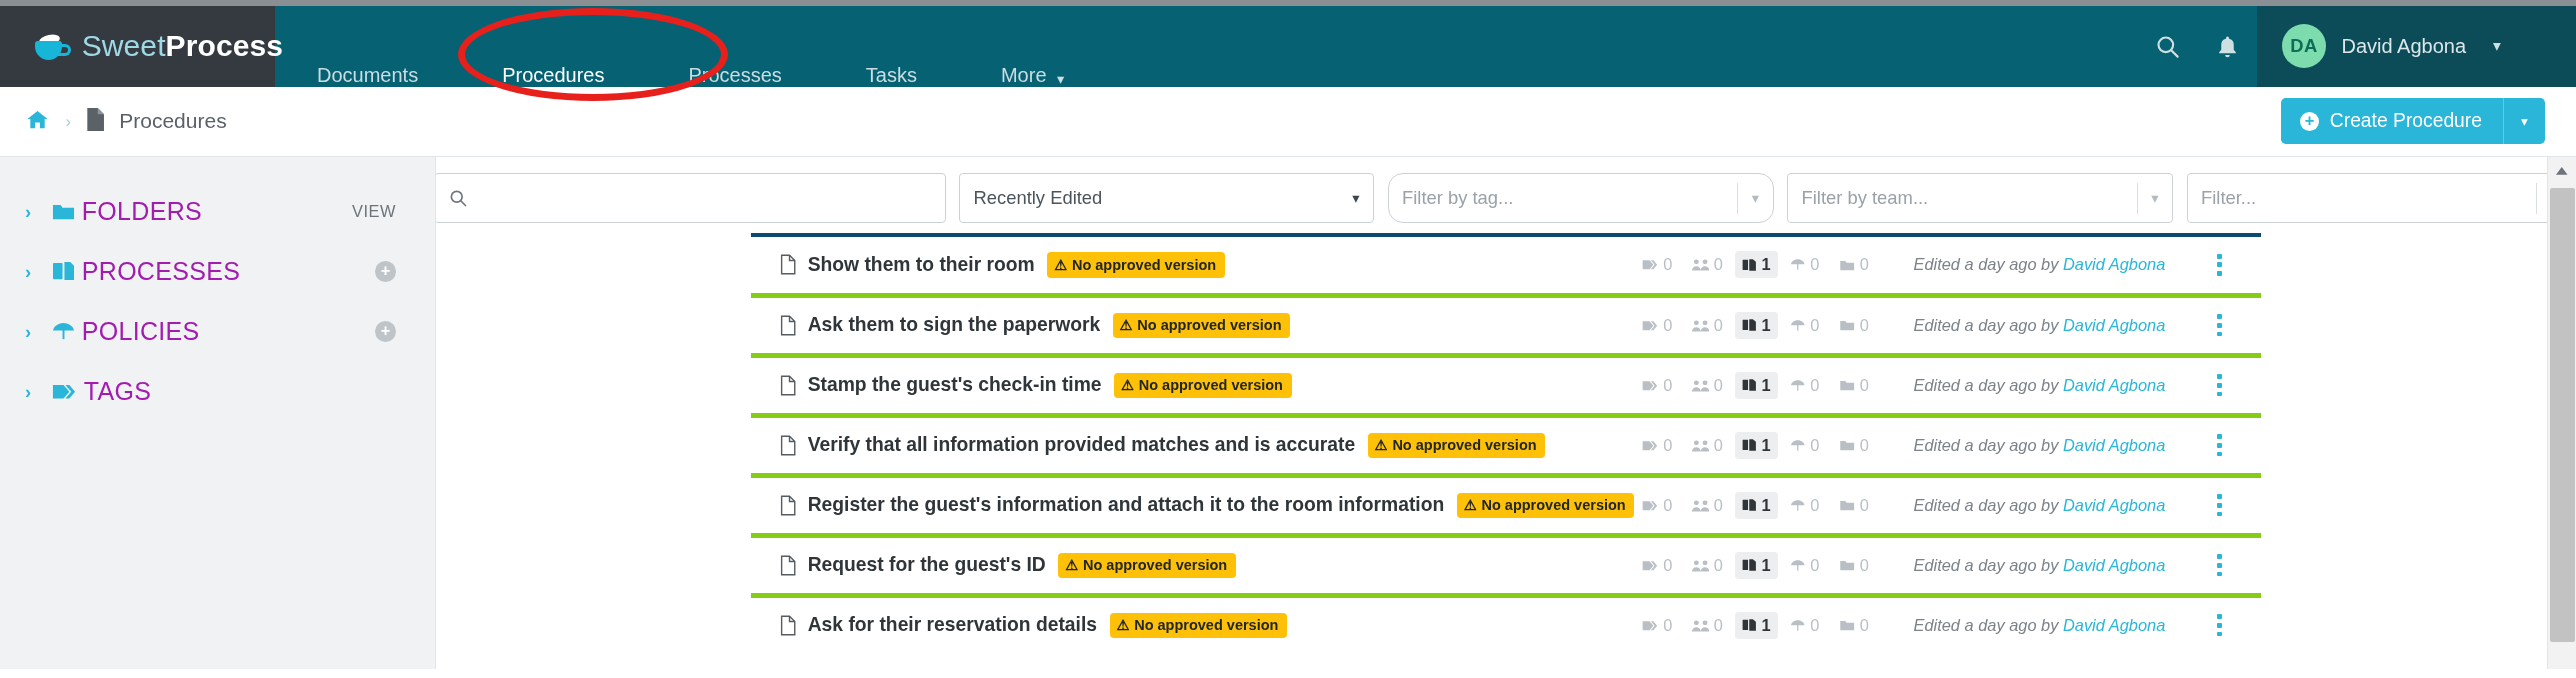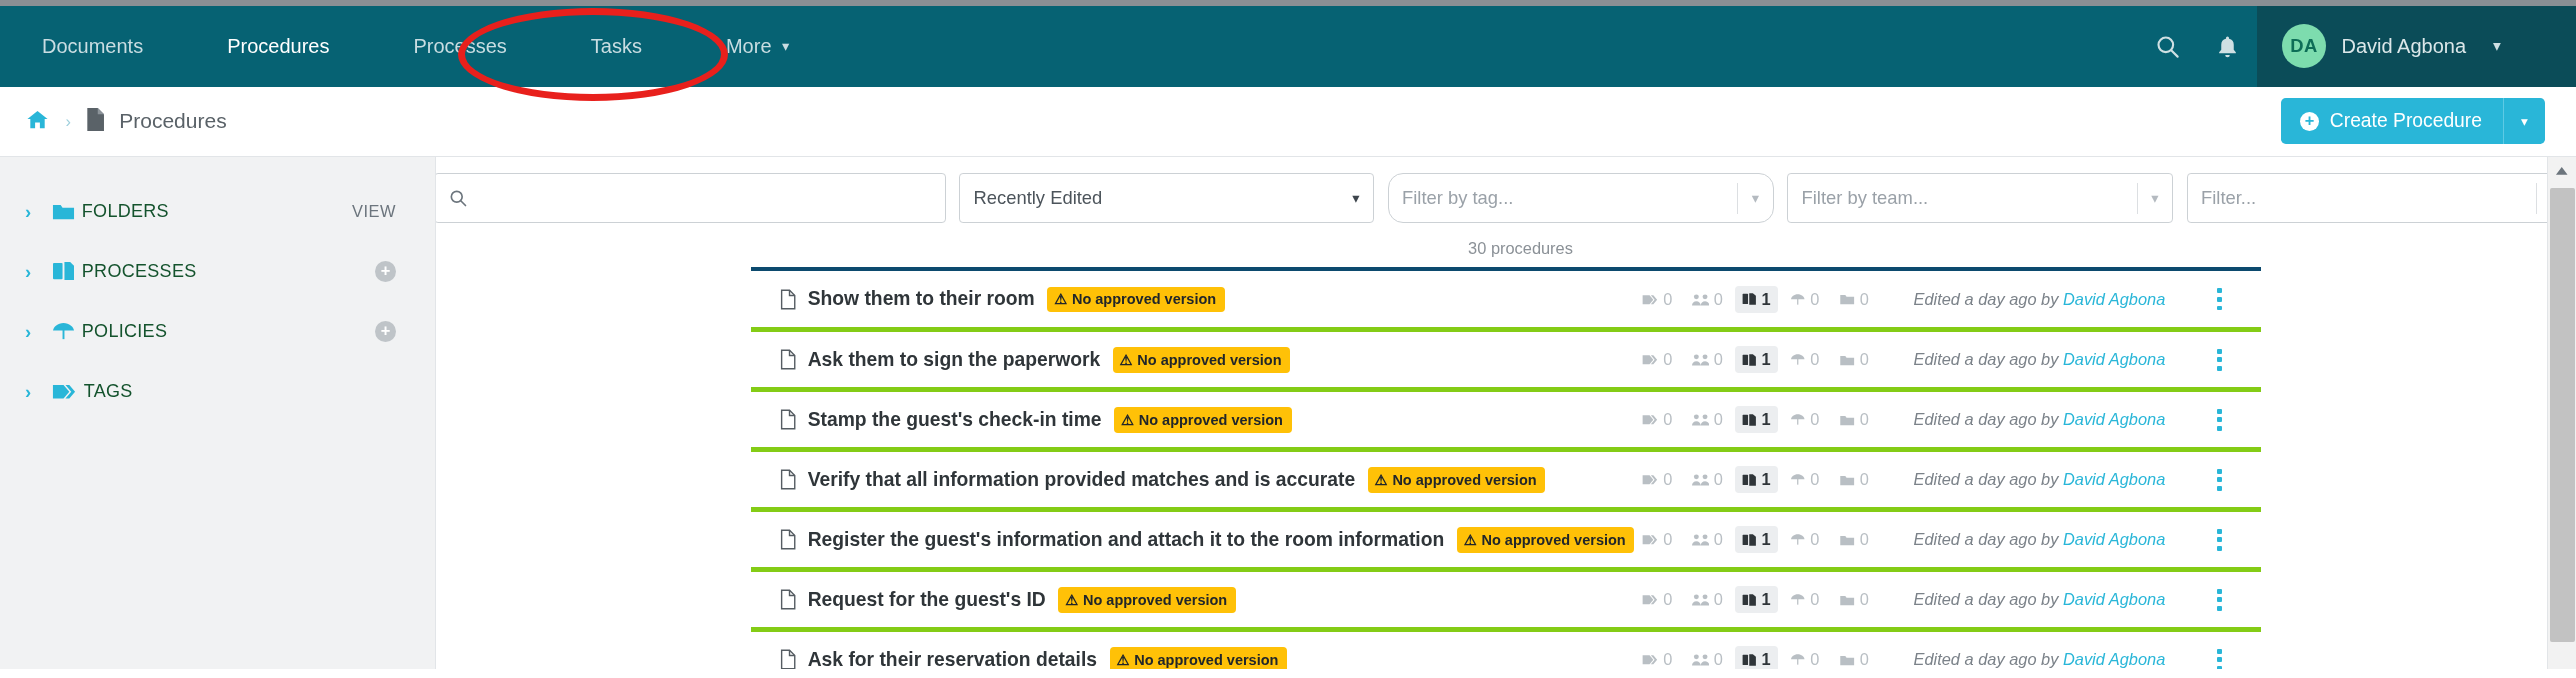--- a/index.html
+++ b/index.html
@@ -70,21 +70,21 @@
   .logo-text .w1 { color: #9fd9e6; font-weight: 400; }
   .logo-text .w2 { color: #ffffff; font-weight: 700; }
 
   .nav-items {
     display: flex;
     align-items: stretch;
     flex: 1 1 auto;
   }
   .nav-item {
     display: flex;
-    align-items: center;
+    align-items: flex-end;
     padding: 0 42px;
     color: #c9dde2;
     font-size: 20px;
     white-space: nowrap;
     cursor: pointer;
   }
   .nav-item.active { color: #ffffff; }
   .nav-item .caret {
     margin-left: 10.6px;
     font-size: 14.5px;
@@ -238,22 +238,22 @@
   }
   .side-chevron {
     color: #29b6d8;
     font-size: 18.4px;
     font-weight: 700;
     width: 27px;
     flex: 0 0 auto;
   }
   .side-ico { margin-right: 6.8px; display: flex; align-items: center; }
   .side-label {
-    color: #14532d;
-    font-size: 18px;
+    color: #a21caf;
+    font-size: 25px;
     letter-spacing: 0.3px;
     white-space: nowrap;
   }
   .side-right {
     margin-left: auto;
     color: #6c757d;
     font-size: 16.4px;
     letter-spacing: 0.5px;
   }
   .side-plus {
@@ -416,20 +416,30 @@
     cursor: pointer;
   }
 </style>
 </head>
 <body>
 
 <div class="browser-strip"></div>
 
 <div class="topnav">
 
+  <div class="logo-block">
+    <div class="logo-cup">
+      <div class="cup-steam"></div>
+      <div class="cup-body"></div>
+      <div class="cup-handle"></div>
+    </div>
+    <div class="logo-text">
+      <span class="w1">Sweet</span><span class="w2">Process</span>
+    </div>
+  </div>
 
   <div class="nav-items">
     <div class="nav-item">
       <span>Documents</span>
     </div>
     <div class="nav-item active">
       <span>Procedures</span>
     </div>
     <div class="nav-item">
       <span>Processes</span>
@@ -575,21 +585,20 @@
         <span class="caret-light">▾</span>
       </div>
 
       <div class="fld filter">
         <span class="txt">Filter...</span>
         <span class="divider"></span>
         <span class="caret-light">▾</span>
       </div>
     </div>
 
-    <div class="count-row">30 procedures</div>
 
     <div class="rows" id="rows">
         <div class="row">
           <span class="row-doc-ico">
             <svg width="16.4" height="21" viewBox="0 0 18 24" fill="none" stroke="#555c62" stroke-width="1.6">
               <path d="M1.5 1.5h9l6 6v15h-15z"></path>
               <path d="M10.5 1.5v6h6"></path>
             </svg>
           </span>
           <span class="row-title">Show them to their room</span>

